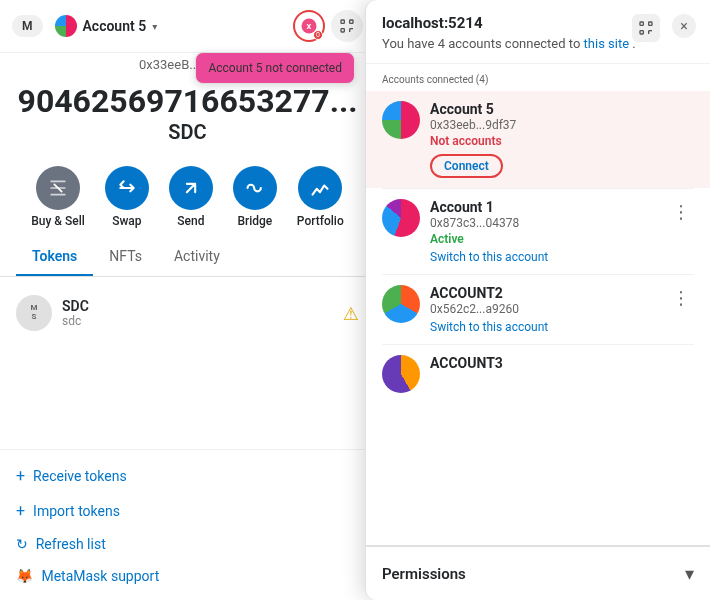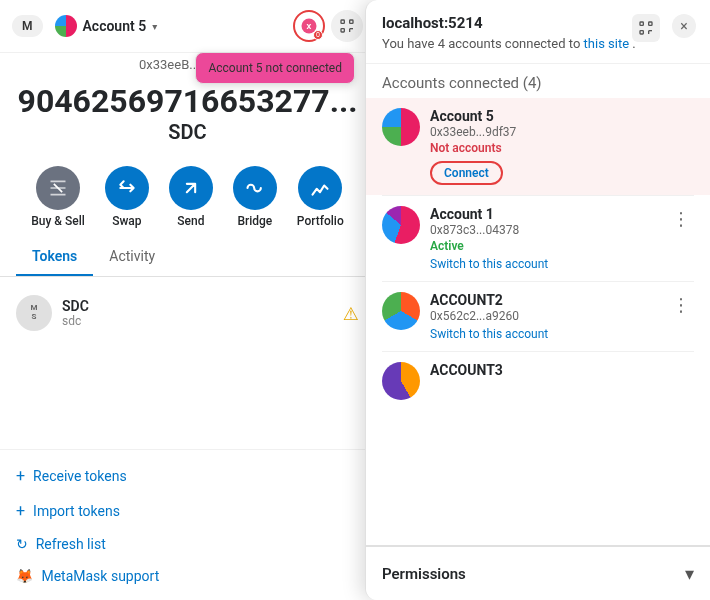--- a/index.html
+++ b/index.html
@@ -311,21 +311,21 @@
       margin-top: 4px;
     }
 
     .popup-subtitle a {
       color: #0376c9;
       text-decoration: none;
     }
 
     .accounts-section-title {
       padding: 10px 16px 6px;
-      font-size: 15px;
+      font-size: 10px;
       color: #666;
     }
 
     
     .account-card {
       padding: 10px 16px;
       display: flex;
       align-items: flex-start;
       gap: 10px;
       background: #fff;
@@ -547,20 +547,21 @@
         <svg width="20" height="20" viewBox="0 0 24 24" fill="white">
             <polyline points="3,20 8,13 12,17 17,9 21,13" stroke="white" stroke-width="2.5" fill="none" stroke-linecap="round" stroke-linejoin="round"></polyline>
           </svg>
       </div>
       <span class="action-label">Portfolio</span>
     </div>
   </div>
 
   <div class="tab-bar">
     <div class="tab-item active">Tokens</div>
+    <div class="tab-item">NFTs</div>
     <div class="tab-item">Activity</div>
   </div>
 
   <div class="token-list">
     <div class="token-row">
       <div class="token-avatar-letters" style="background:#e0e0e0; font-size:8px;">
         <span style="line-height:1.1; text-align:center;">M<br>S</span>
       </div>
       <div class="token-info">
         <div class="token-symbol">SDC</div>

